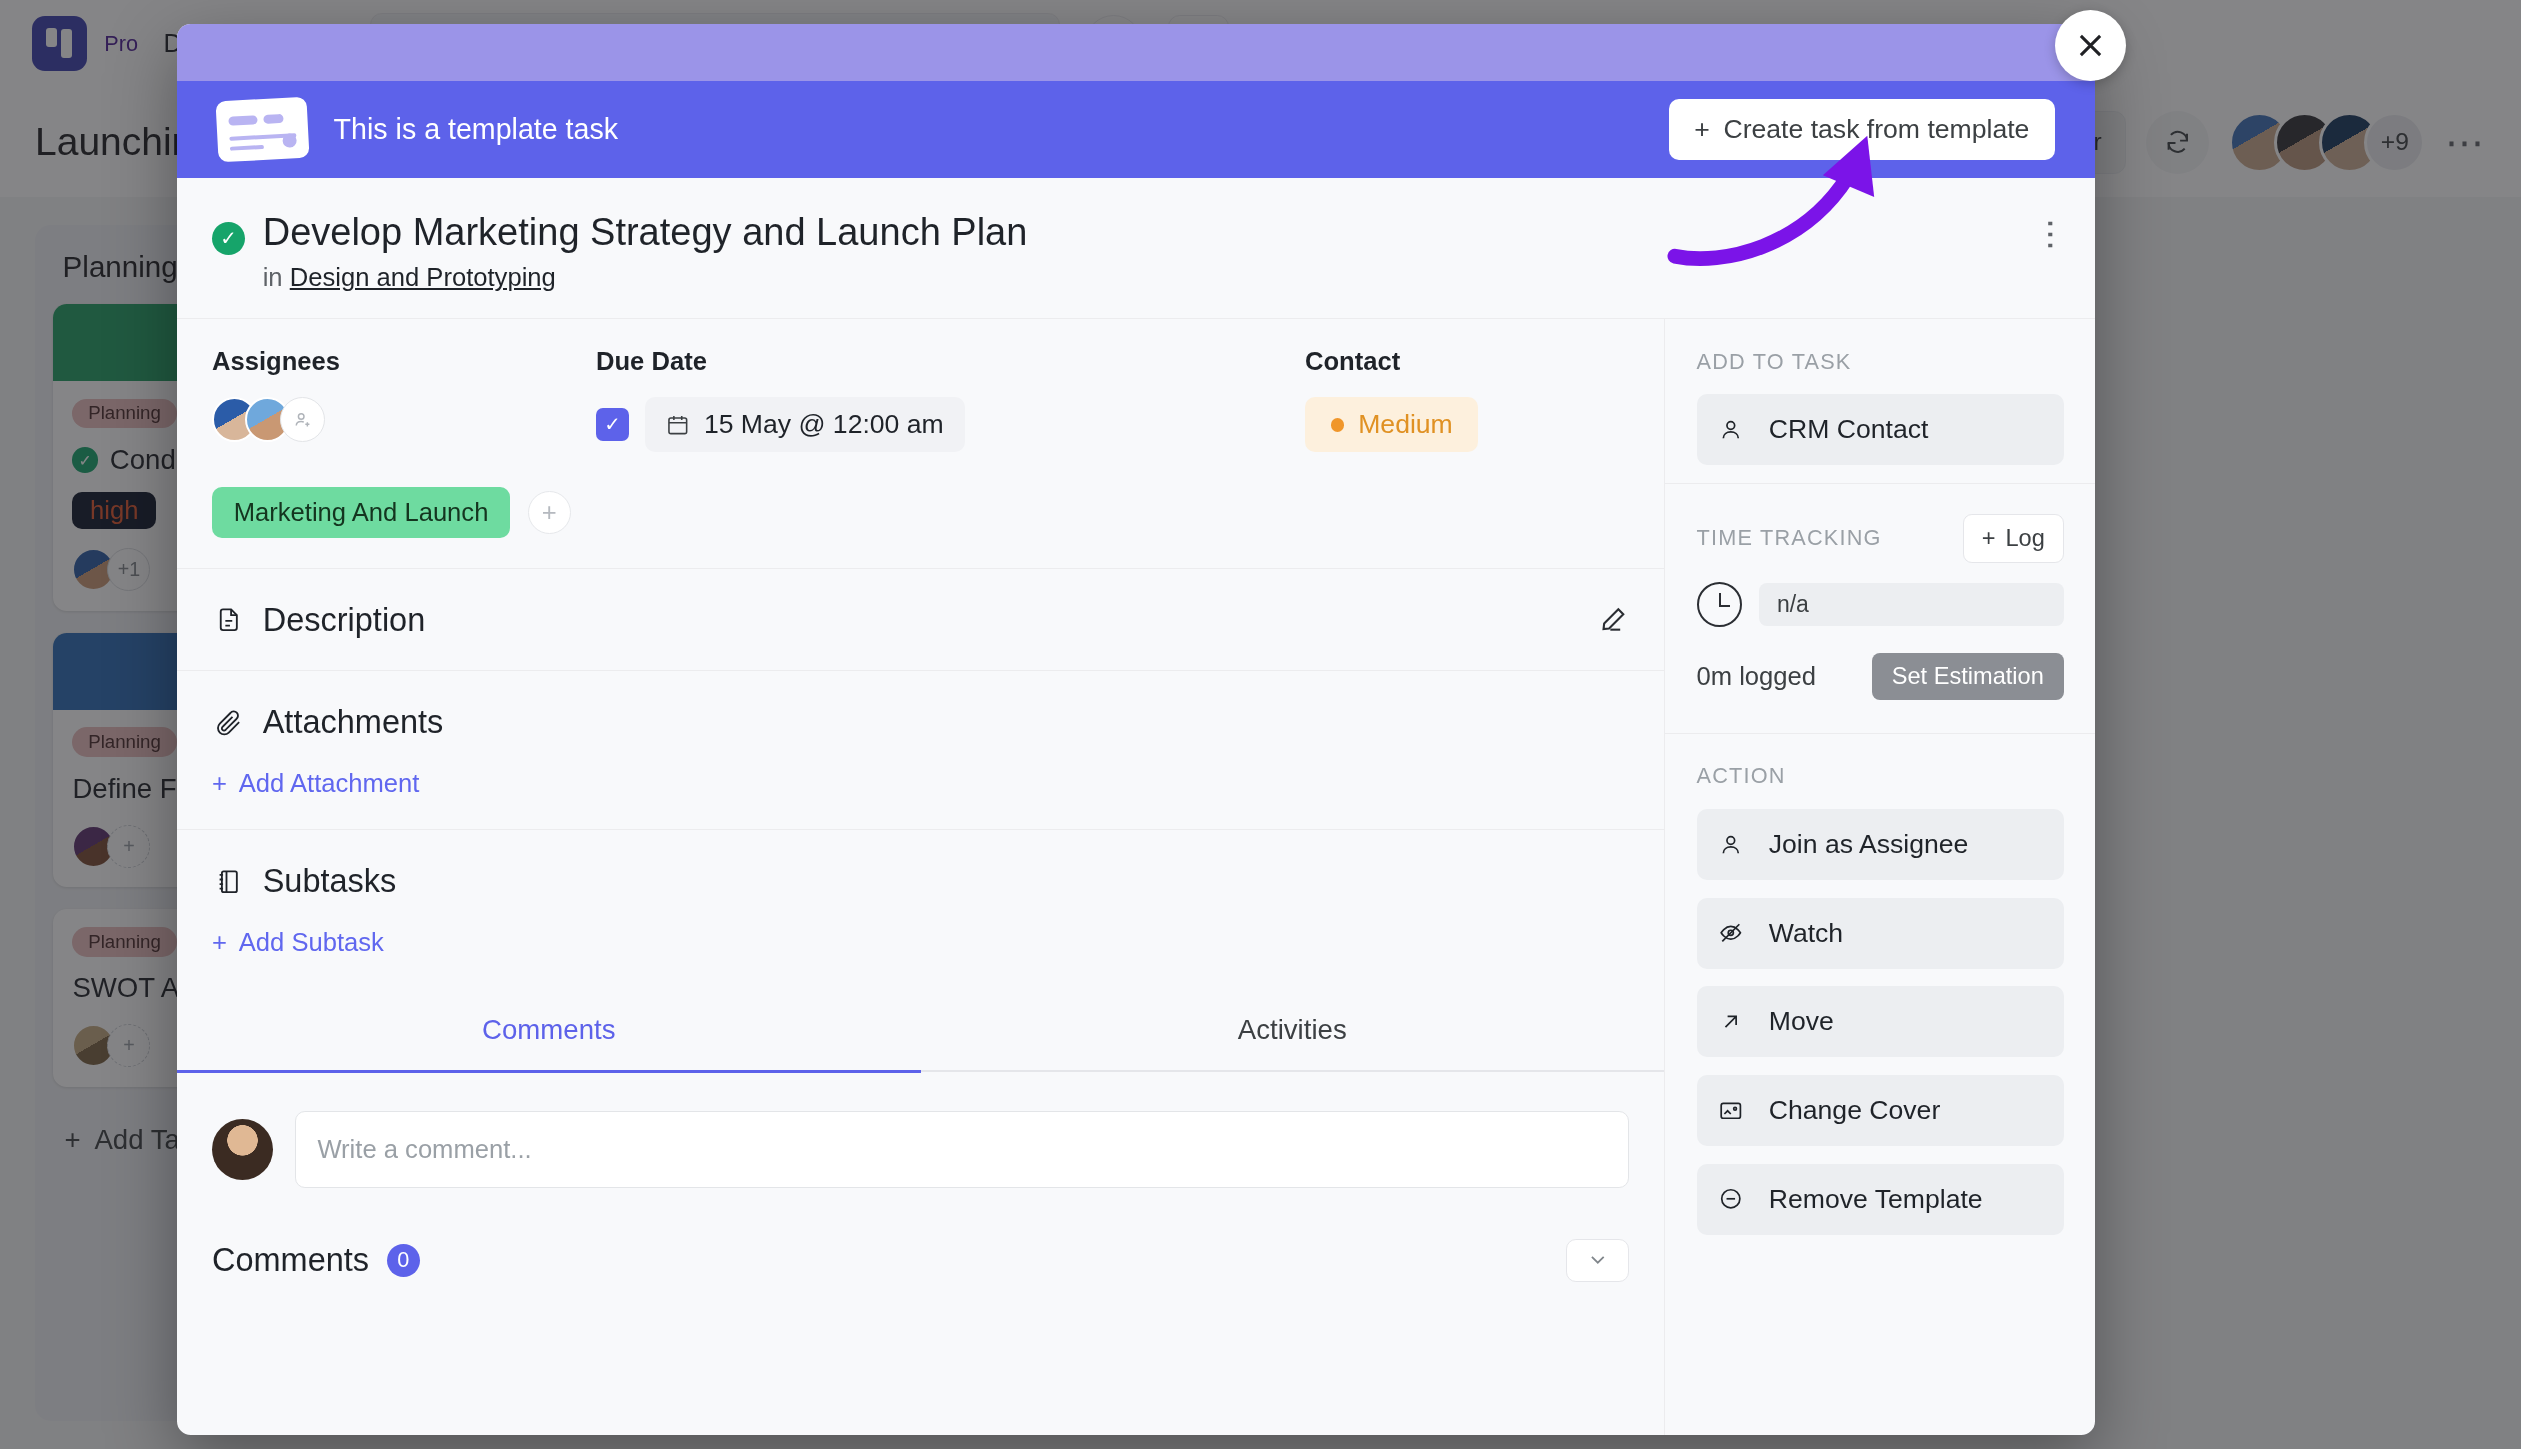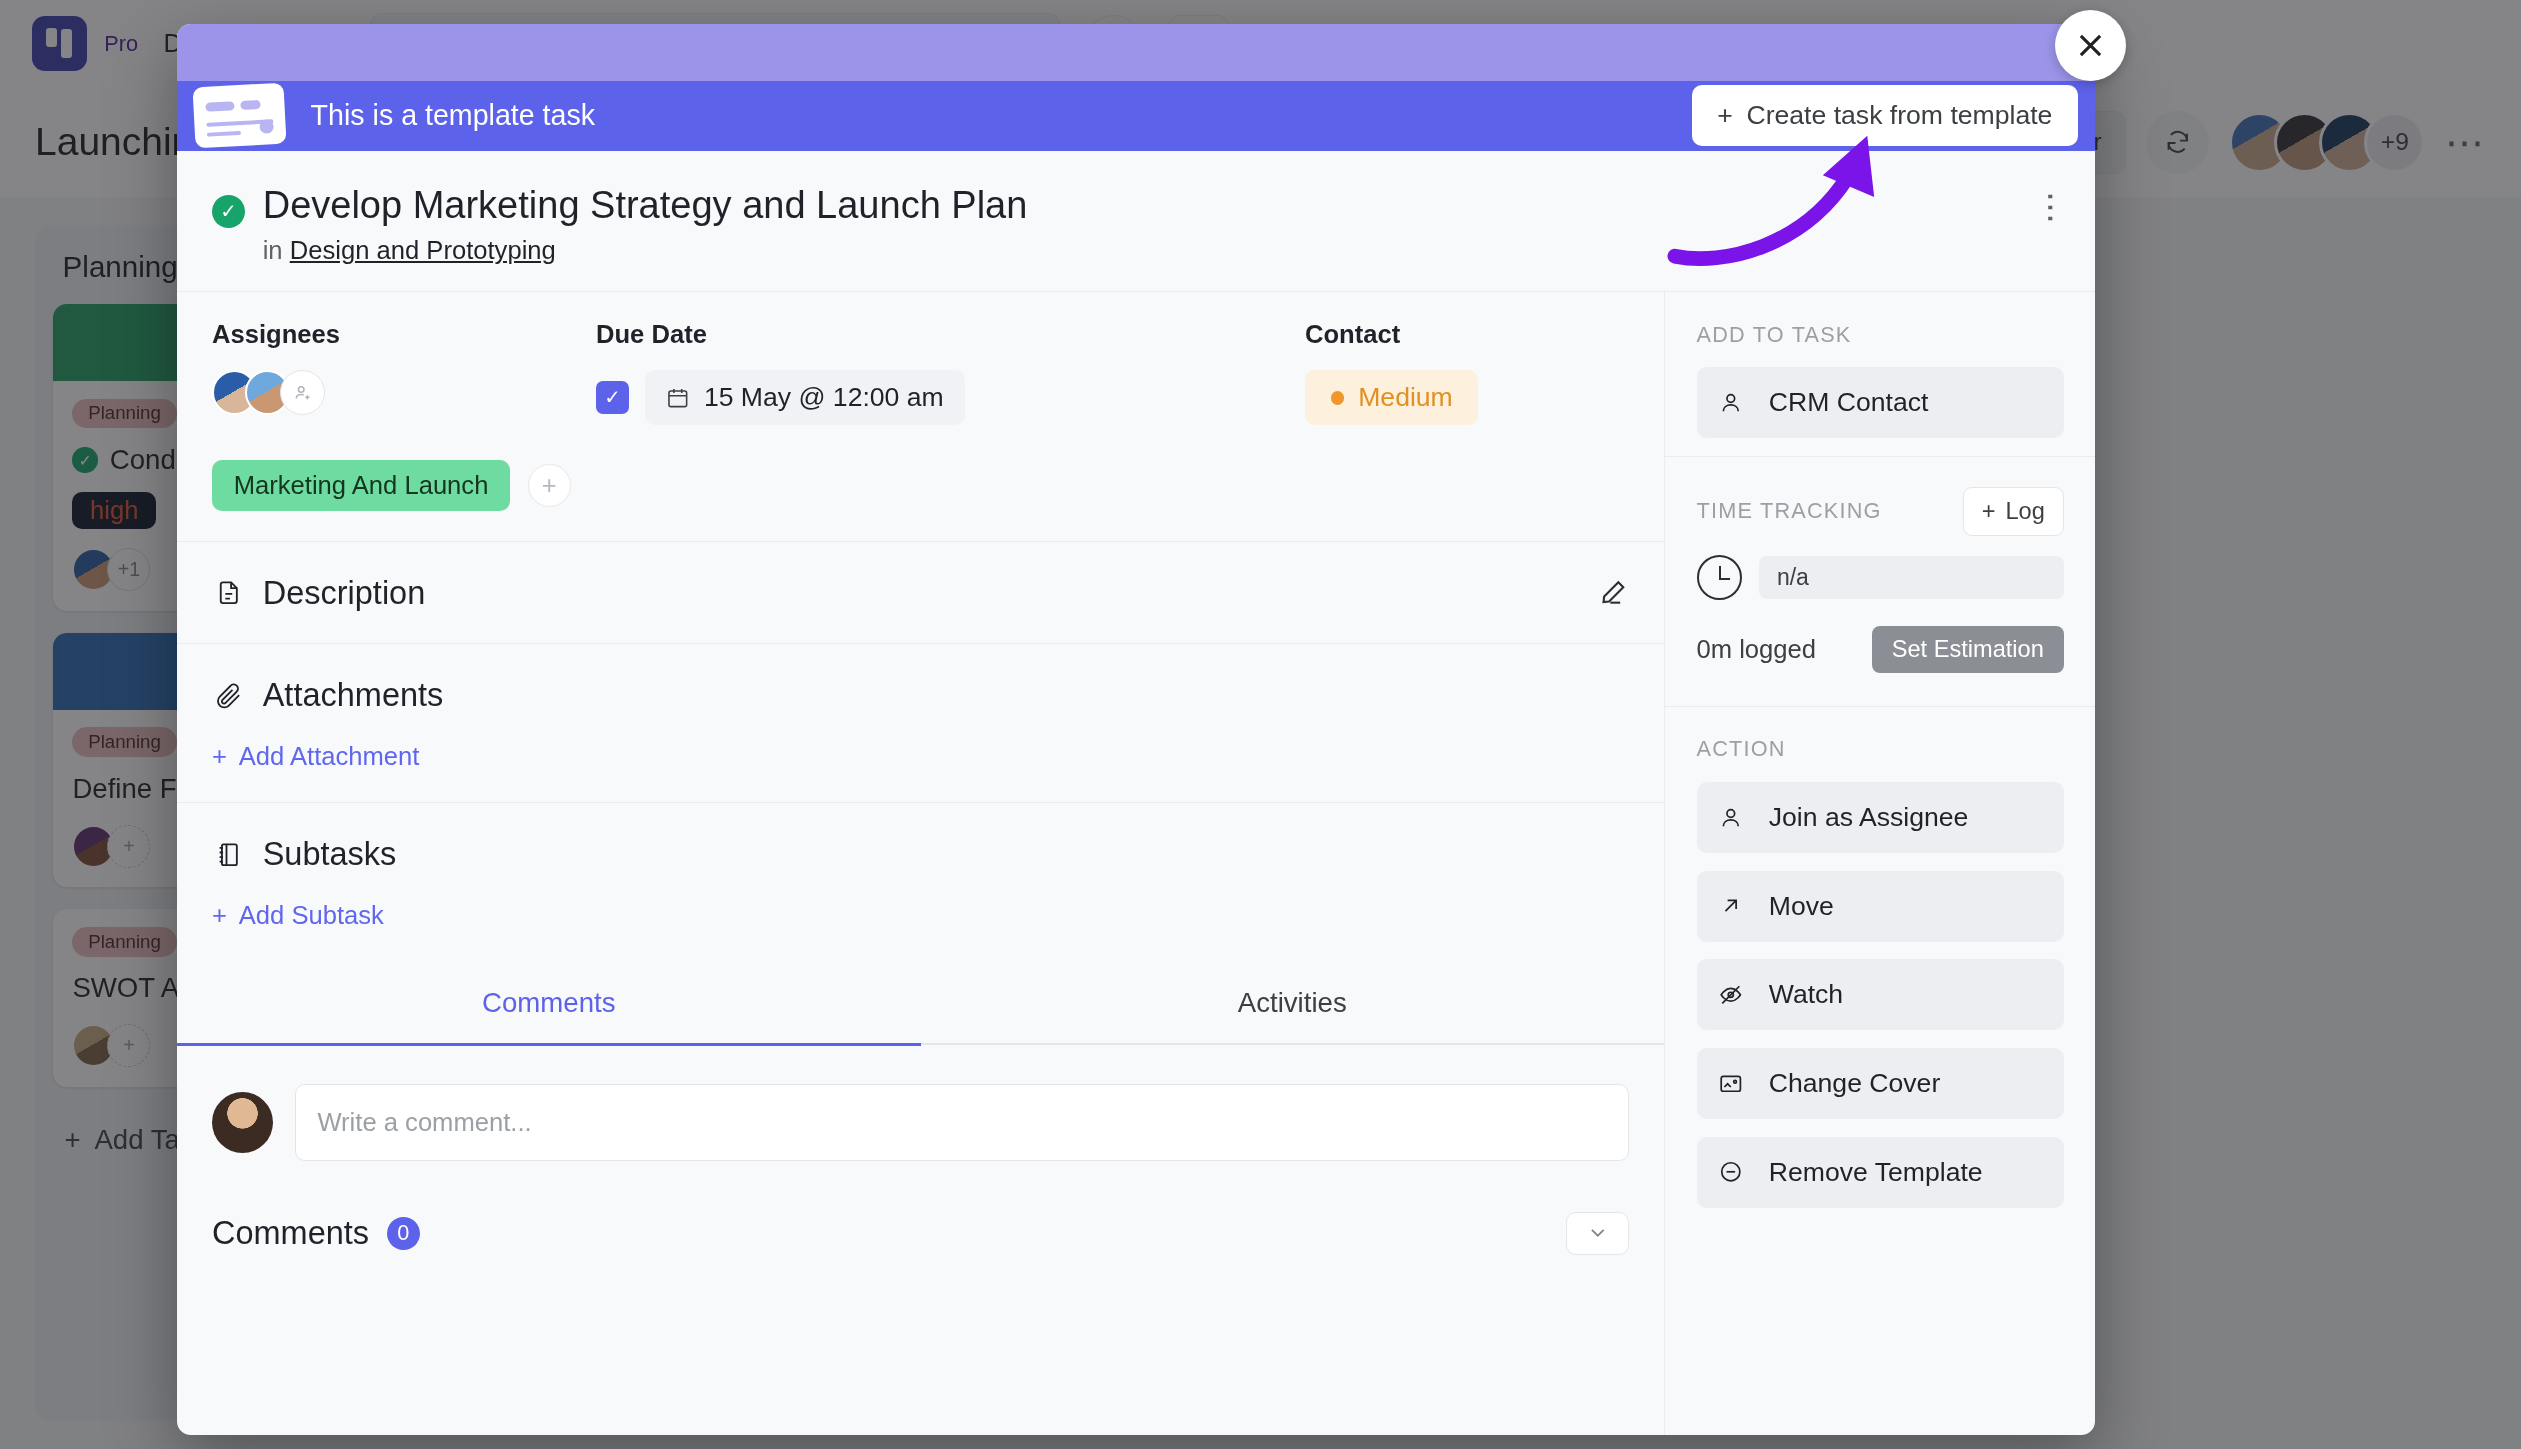--- a/index.html
+++ b/index.html
@@ -112,22 +112,22 @@
   .scrim { position: absolute; inset: 0; background: rgba(32,33,36,.55); }
 
   
   .modal {
     position: absolute; left: 177px; top: 23.6px; width: 1918px; height: 1411px;
     background: #f8f9fb; border-radius: 13.8px; overflow: hidden;
     box-shadow: 0 23.6px 69px rgba(0,0,0,.35);
   }
   .modal-topstrip { height: 57px; background: #9b94e8; }
   .template-banner {
-    height: 70px; background: #5d62ea; display: flex; align-items: center;
-    padding: 0 17px; gap: 25.6px;
+    height: 97px; background: #5d62ea; display: flex; align-items: center;
+    padding: 0 40px; gap: 25.6px;
   }
   .tmpl-card {
     width: 91px; height: 61px; background: #fff; border-radius: 9.9px; padding: 10.8px 11.8px;
     display: flex; flex-direction: column; gap: 6.9px; position: relative; transform: rotate(-3deg);
   }
   .tmpl-card .r { height: 8.9px; background: #b9b4f2; border-radius: 5.9px; }
   .tmpl-card .r1 { width: 29.6px; display:inline-block;}
   .tmpl-card .r1b { width: 19.7px; display:inline-block; margin-left:5.9px;}
   .tmpl-card .r2 { width: 100%; }
   .tmpl-card .r3 { width: 50%; }
@@ -534,31 +534,31 @@
 
       <div class="rp-item">
         <svg width="25.6" height="25.6" viewBox="0 0 24 24" fill="none" stroke="#1f2329" stroke-width="1.6">
             <circle cx="12" cy="8" r="3.6"></circle>
             <path d="M5 20c0-3.9 3.1-6 7-6s7 2.1 7 6"></path>
           </svg>
         <span>Join as Assignee</span>
       </div>
       <div class="rp-item">
         <svg width="25.6" height="25.6" viewBox="0 0 24 24" fill="none" stroke="#1f2329" stroke-width="1.6">
-            <path d="M7 17L17 7M9 7h8v8"></path>
-          </svg>
-        <span>Move</span>
-      </div>
-      <div class="rp-item">
-        <svg width="25.6" height="25.6" viewBox="0 0 24 24" fill="none" stroke="#1f2329" stroke-width="1.6">
             <path d="M3 12s3.5-6 9-6 9 6 9 6-3.5 6-9 6-9-6-9-6z"></path>
             <circle cx="12" cy="12" r="2.4"></circle>
             <path d="M4 20L20 4"></path>
           </svg>
         <span>Watch</span>
+      </div>
+      <div class="rp-item">
+        <svg width="25.6" height="25.6" viewBox="0 0 24 24" fill="none" stroke="#1f2329" stroke-width="1.6">
+            <path d="M7 17L17 7M9 7h8v8"></path>
+          </svg>
+        <span>Move</span>
       </div>
       <div class="rp-item">
         <svg width="25.6" height="25.6" viewBox="0 0 24 24" fill="none" stroke="#1f2329" stroke-width="1.6">
             <rect x="3" y="5" width="18" height="14" rx="2"></rect>
             <path d="M6 15l3-3 3 3"></path>
             <circle cx="16" cy="10" r="1.3"></circle>
           </svg>
         <span>Change Cover</span>
       </div>
       <div class="rp-item">

